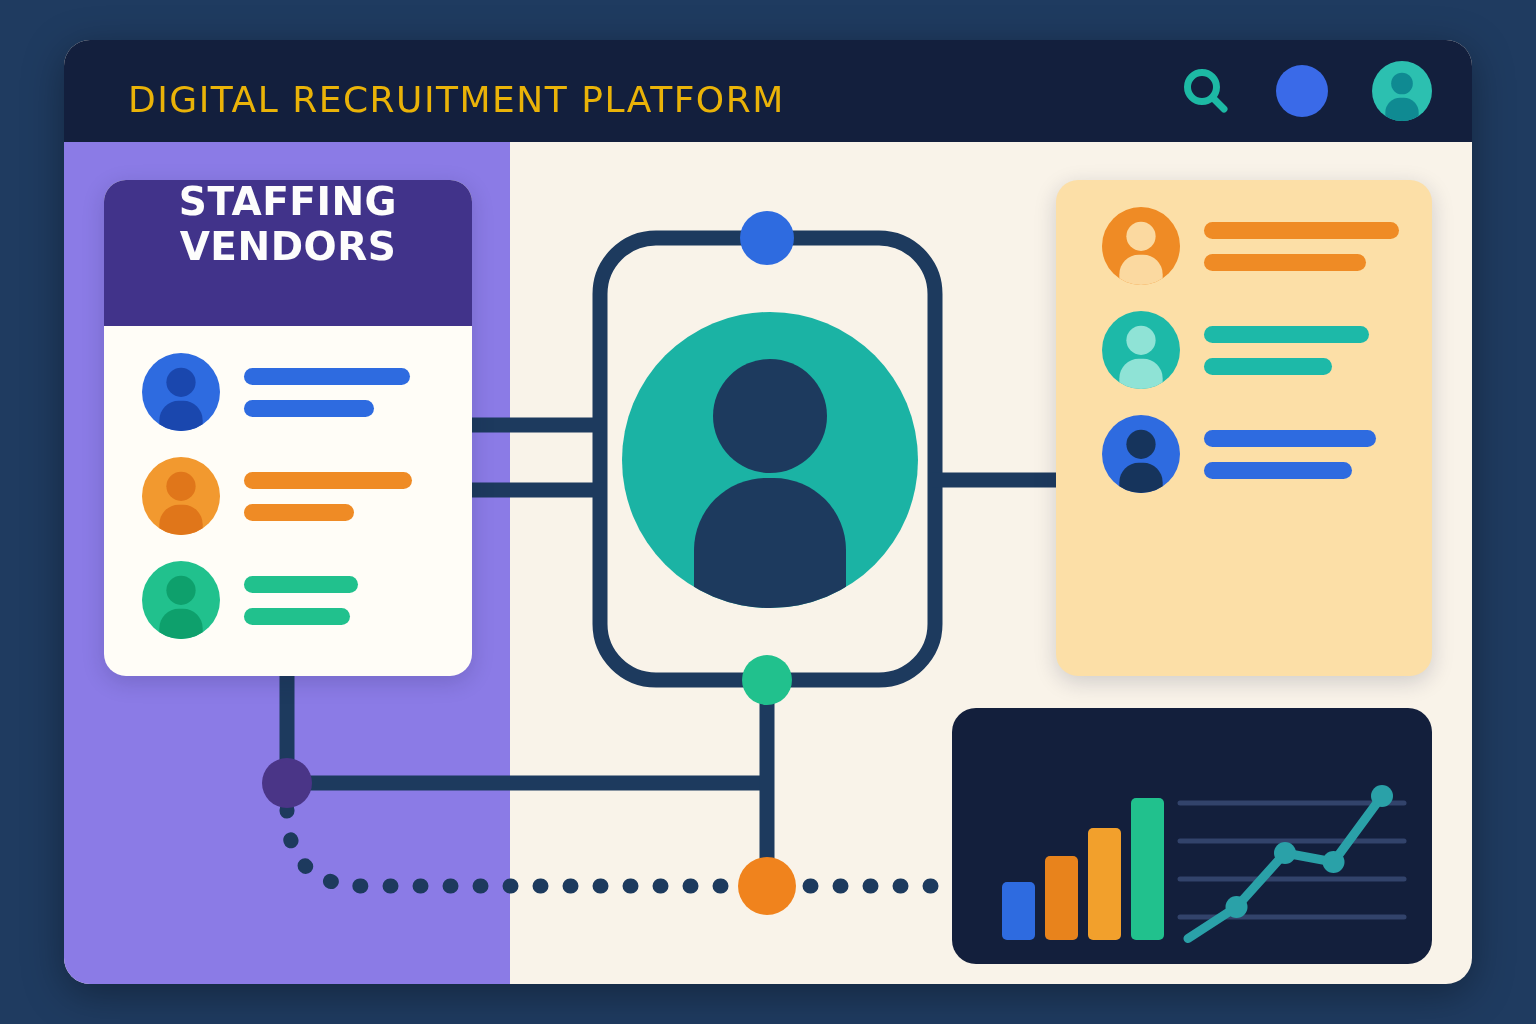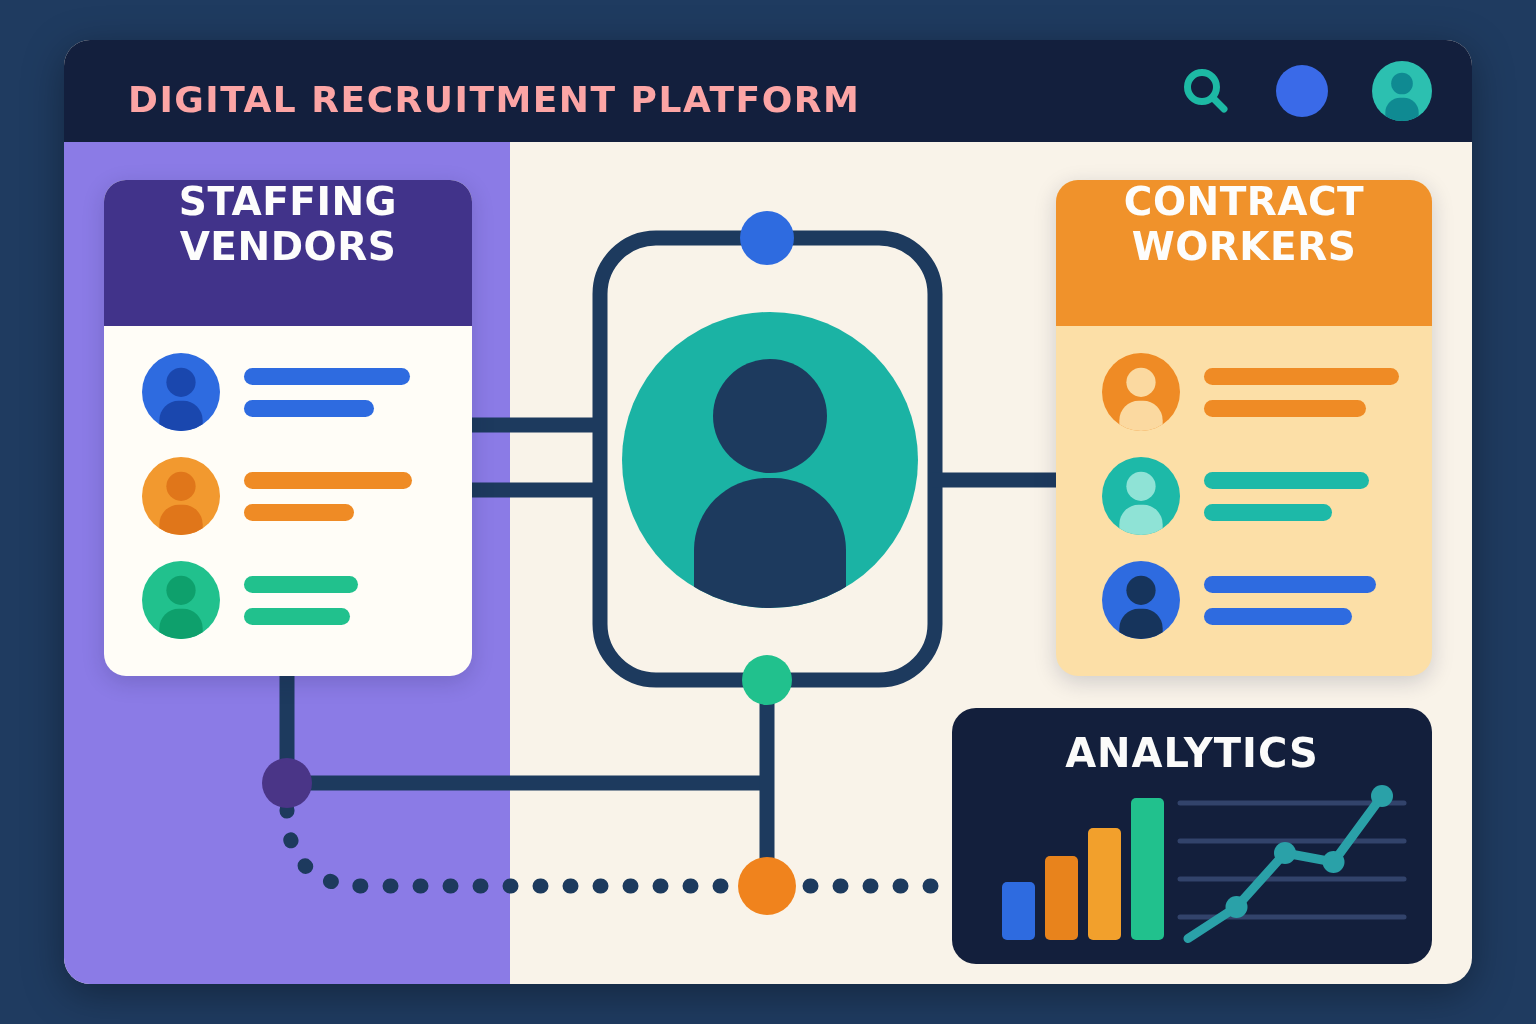--- a/index.html
+++ b/index.html
@@ -10,21 +10,21 @@
     position:absolute; left:64px; top:40px; width:1408px; height:944px;
     border-radius:26px; overflow:hidden; box-shadow:0 10px 40px rgba(0,0,0,.35);
   }
 
   
   .titlebar {
     height:102px; display:flex; align-items:center;
     padding:0 40px 0 64px;
   }
   .app-title {
-    color:#fca5a5; font-size:36px; font-weight:bold; letter-spacing:1.5px;margin-top:16px;
+    color:#eab308; font-size:36px; font-weight:normal; letter-spacing:1.5px;margin-top:16px;
   }
   .titlebar-actions { margin-left:auto; display:flex; align-items:center; gap:44px; }
   .icon-search { width:52px; height:52px; display:block; cursor:pointer; }
   .icon-dot { width:52px; height:52px; border-radius:50%; display:block; cursor:pointer; }
   .icon-avatar {
     width:60px; height:60px; border-radius:50%; overflow:hidden; display:block; cursor:pointer;
   }
   .icon-avatar svg { width:100%; height:100%; display:block; }
 
   
@@ -163,23 +163,20 @@
     <div class="hub" style="background: rgb(27, 179, 164);">
       <svg viewBox="0 0 296 296">
         <g fill="#1d3a5e">
           <circle cx="148" cy="104" r="57"></circle>
           <rect x="72" y="166" width="152" height="220" rx="72"></rect>
         </g>
       </svg>
     </div>
 
     <section class="card contract-card" style="background: rgb(252, 223, 167);">
-      <header class="card-head" style="background: rgb(240, 146, 43);">
-        <span>CONTRACT WORKERS</span>
-      </header>
       <div class="card-rows">
           <div class="row">
             <span class="pfp" style="background: rgb(239, 139, 37);">
               <svg viewBox="0 0 72 72">
                 <circle cx="36" cy="27" r="13.5" fill="#fbd9a0"></circle>
                 <rect x="16" y="44" width="40" height="42" rx="18" fill="#fbd9a0"></rect>
               </svg>
             </span>
             <span class="lines">
               <span class="bar" style="width: 195px; background: rgb(239, 139, 37);"></span>
@@ -222,16 +219,15 @@
           <line x1="228" x2="452" y1="95" y2="95" stroke="#32436b" stroke-width="5" stroke-linecap="round"></line>
           <line x1="228" x2="452" y1="133" y2="133" stroke="#32436b" stroke-width="5" stroke-linecap="round"></line>
           <line x1="228" x2="452" y1="171" y2="171" stroke="#32436b" stroke-width="5" stroke-linecap="round"></line>
           <line x1="228" x2="452" y1="209" y2="209" stroke="#32436b" stroke-width="5" stroke-linecap="round"></line>
           <polyline points="236,230.5 284.5,199 333,145 381.5,154 430,88" fill="none" stroke="#2aa1a8" stroke-width="9" stroke-linejoin="round" stroke-linecap="round"></polyline>
           <circle cx="284.5" cy="199" r="11" fill="#2aa1a8"></circle>
           <circle cx="333" cy="145" r="11" fill="#2aa1a8"></circle>
           <circle cx="381.5" cy="154" r="11" fill="#2aa1a8"></circle>
           <circle cx="430" cy="88" r="11" fill="#2aa1a8"></circle>
         </svg>
-      <h2 class="analytics-title">ANALYTICS</h2>
     </section>
   </div>
 </div>
 
 </body></html>

